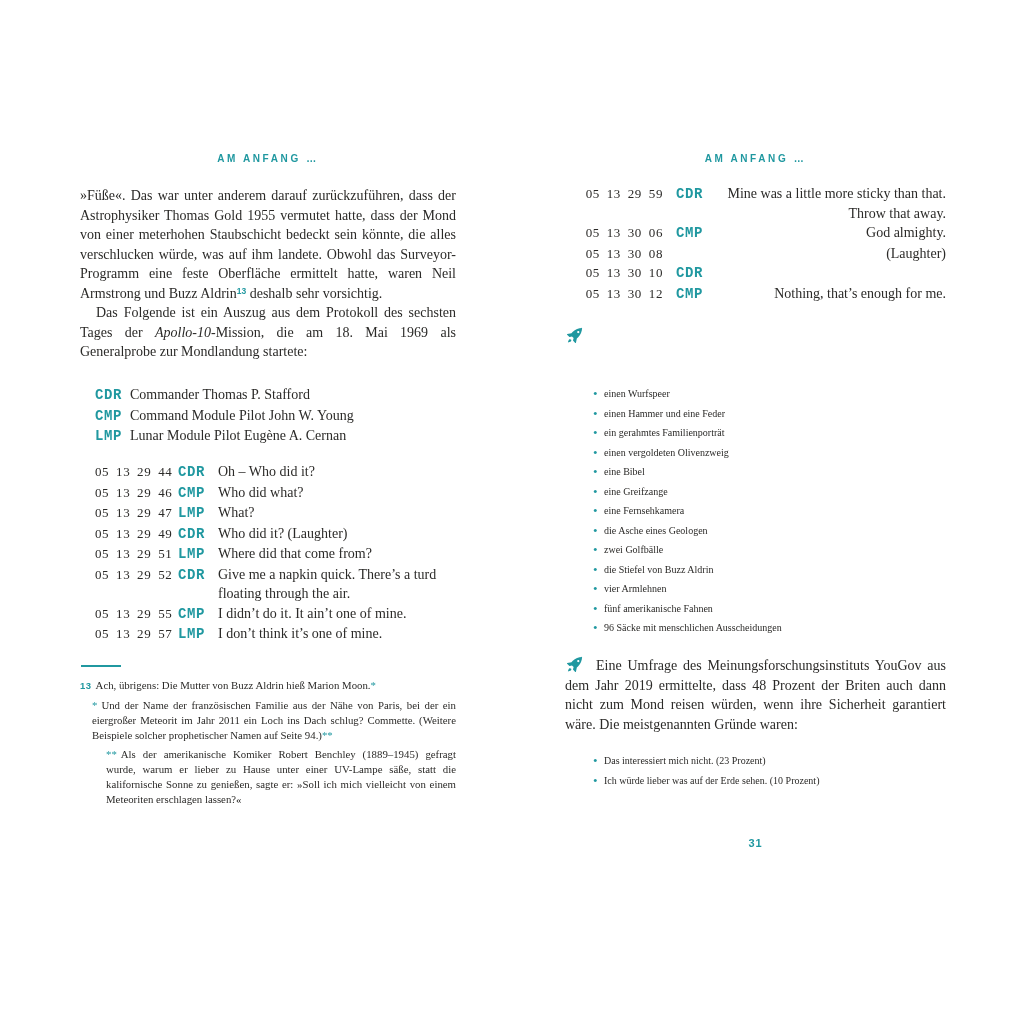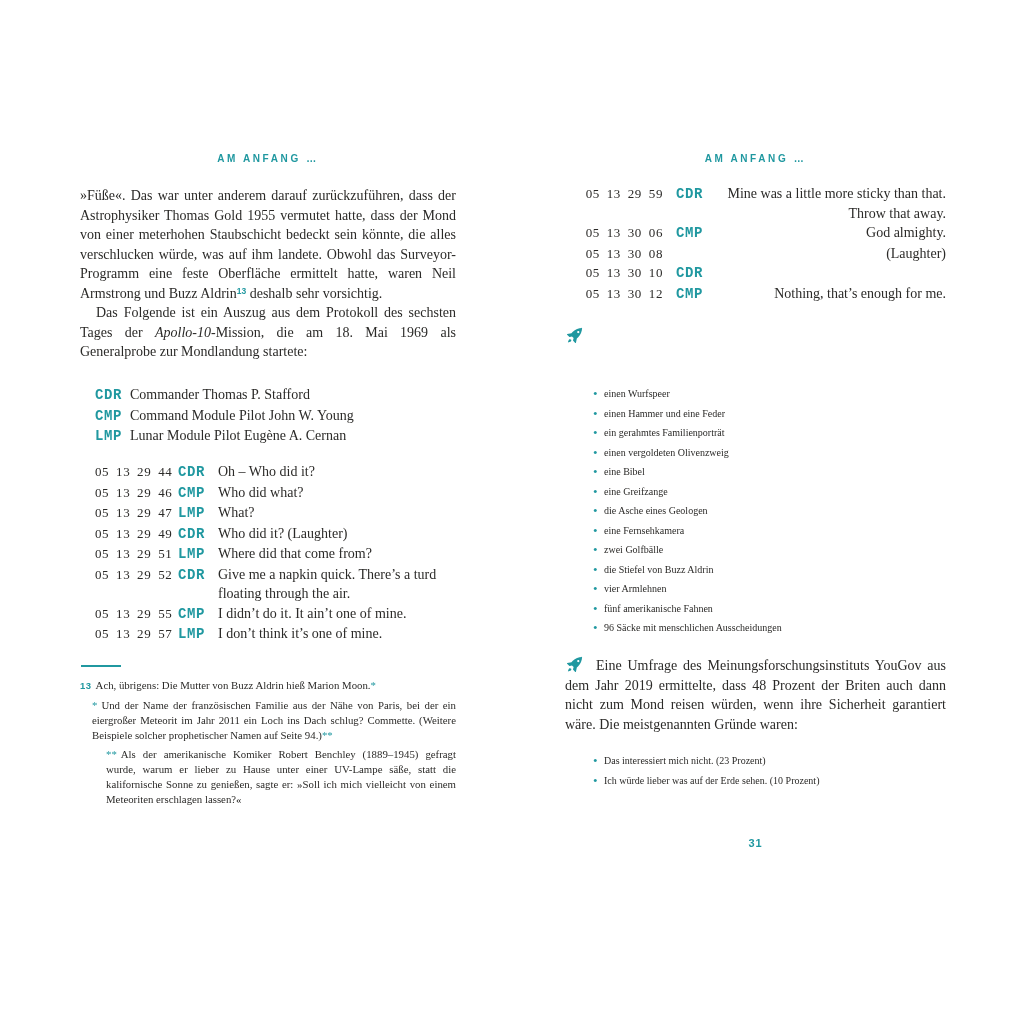--- a/index.html
+++ b/index.html
@@ -217,22 +217,22 @@
           </svg></span></p>
 
     <ul class="bullets bullets-1">
 
     <li>einen Wurfspeer</li>
         <li>einen Hammer und eine Feder</li>
         <li>ein gerahmtes Familienporträt</li>
         <li>einen vergoldeten Olivenzweig</li>
         <li>eine Bibel</li>
         <li>eine Greifzange</li>
+        <li>eine Fernsehkamera</li>
         <li>die Asche eines Geologen</li>
-        <li>eine Fernsehkamera</li>
         <li>zwei Golfbälle</li>
         <li>die Stiefel von Buzz Aldrin</li>
         <li>vier Armlehnen</li>
         <li>fünf amerikanische Fahnen</li>
         <li>96 Säcke mit menschlichen Ausscheidungen</li>
       </ul>
 
     <p class="fact fact-2"><span class="rocket"><svg viewBox="0 0 24 24" aria-hidden="true">
             <path d="M22.8 1.2c-4.6.1-9.2 2-12.4 5.2L8.6 8.2 3 9.4c-.4.1-.5.6-.2.9l2.8 2.8c.2.2.5.3.8.2l2.9-.8 2.2 2.2-.8 2.9c-.1.3 0 .6.2.8l2.8 2.8c.3.3.8.2.9-.2l1.2-5.6 1.8-1.8c3.2-3.2 5.1-7.8 5.2-12.4 0-.5-.4-1-1-1zm-5.1 7.1c-.8 0-1.5-.7-1.5-1.5s.7-1.5 1.5-1.5 1.5.7 1.5 1.5-.7 1.5-1.5 1.5zM5.5 16.5c-.9.9-1.4 3.1-1.6 4.1 1-.2 3.2-.7 4.1-1.6.6-.6.6-1.6 0-2.2s-1.9-.9-2.5-.3z"></path>
           </svg></span><span>Eine Umfrage des Meinungsforschungsinstituts YouGov aus dem Jahr 2019 ermittelte, dass 48 Prozent der Briten auch dann nicht zum Mond reisen würden, wenn ihre Sicherheit garantiert wäre. Die meistgenannten Gründe waren:</span></p>

